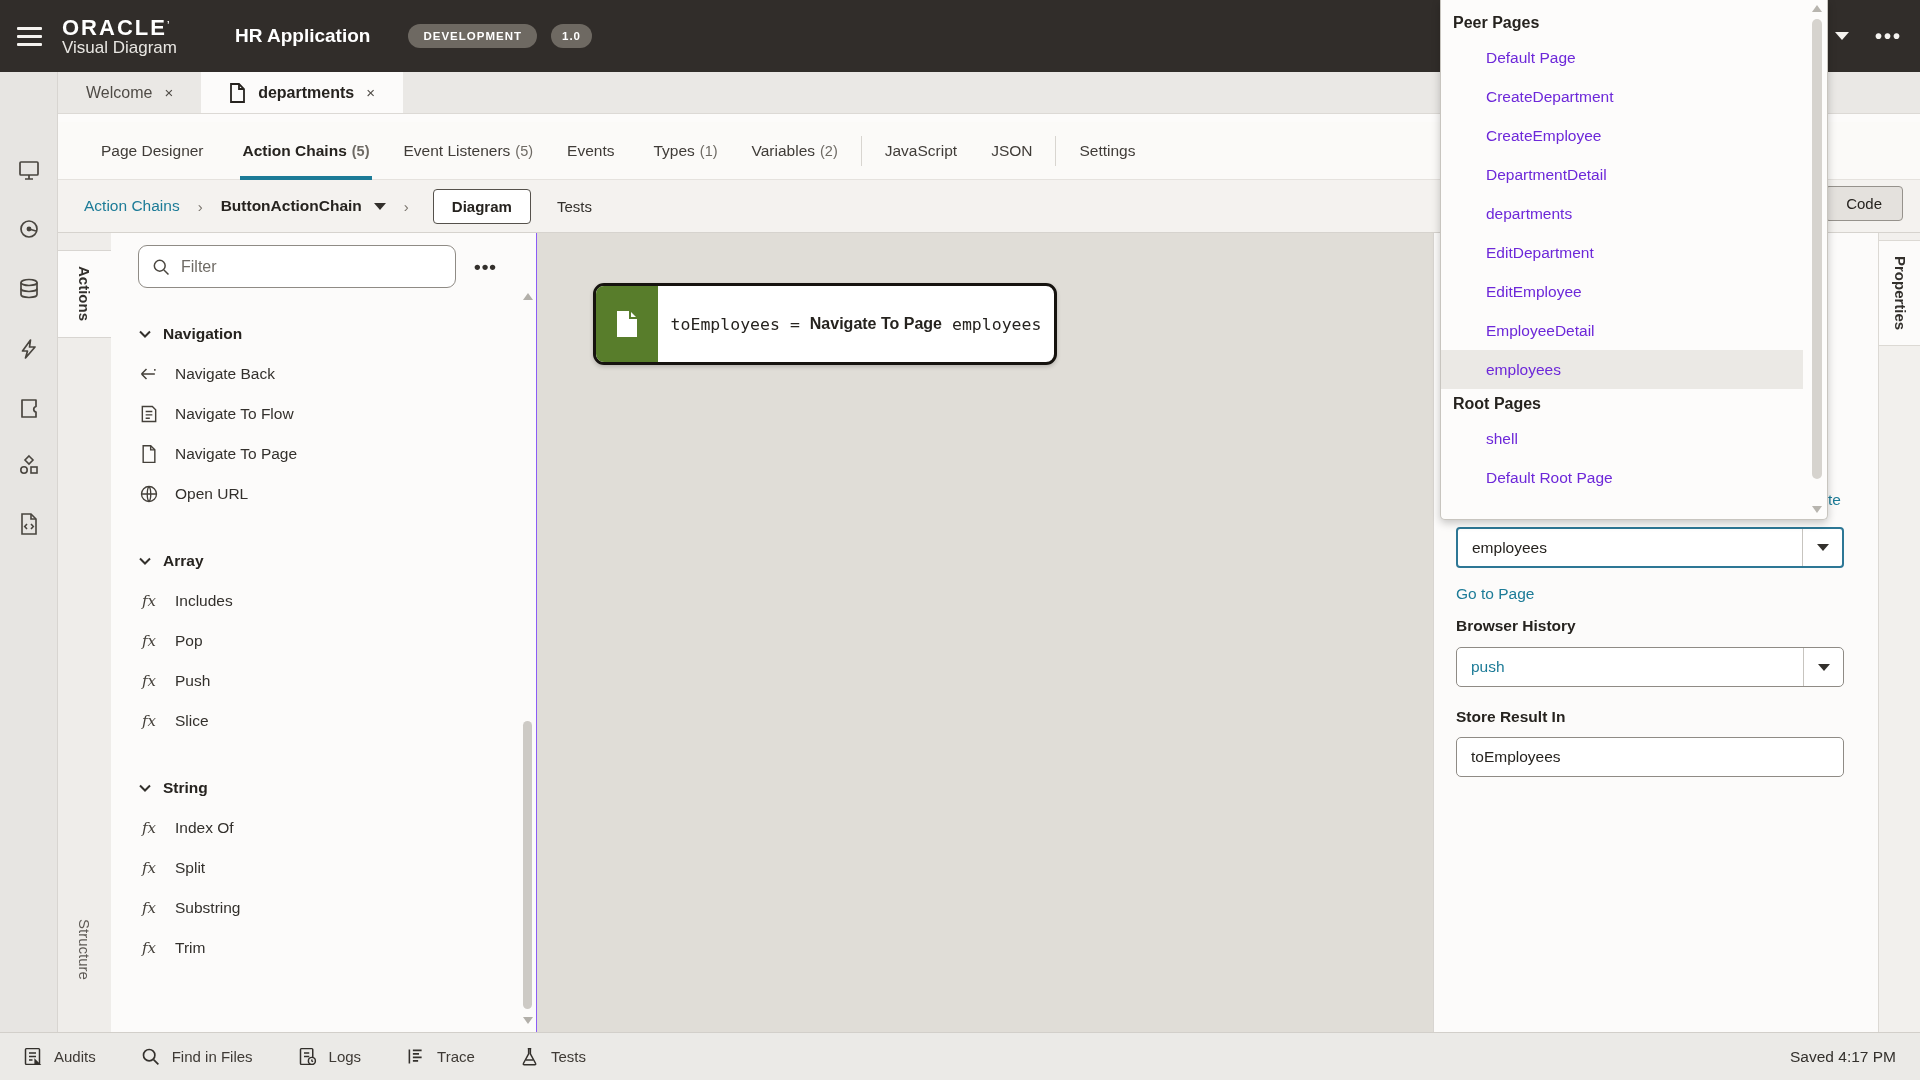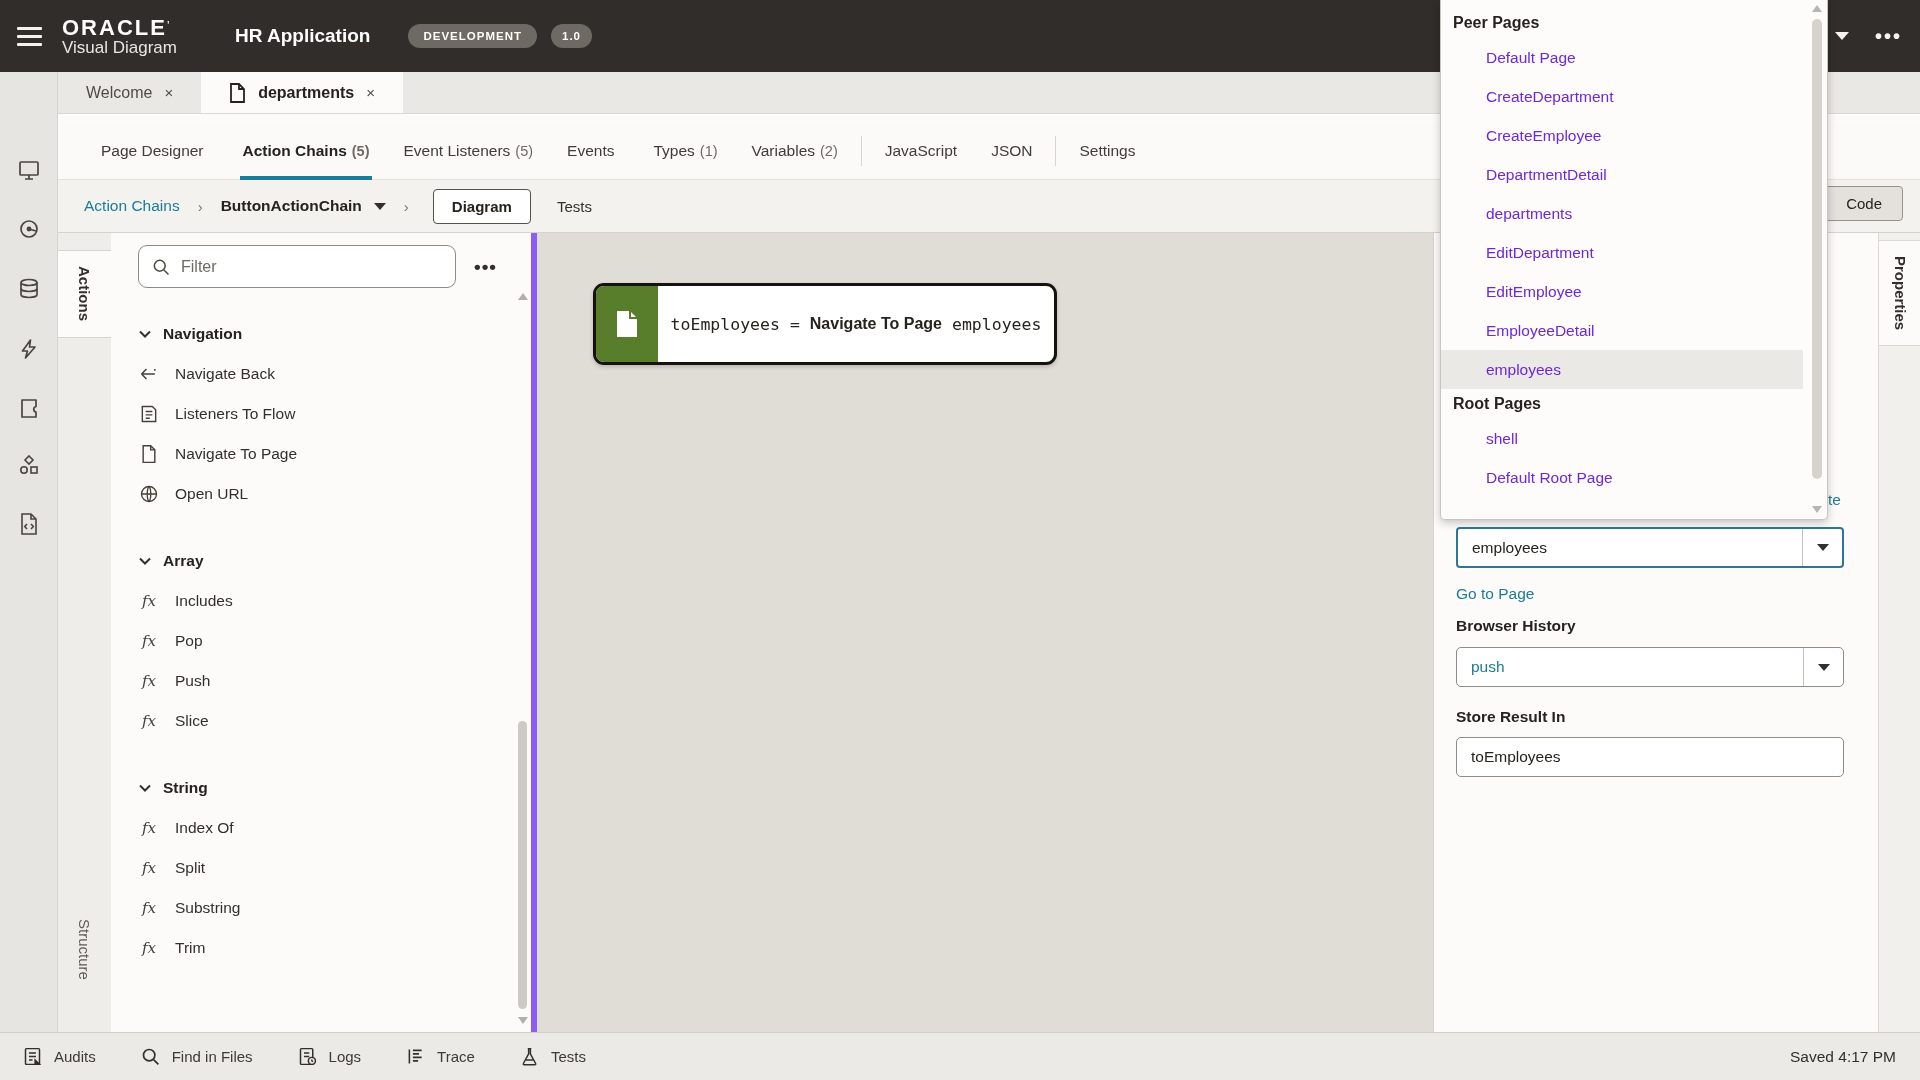--- a/index.html
+++ b/index.html
@@ -76,21 +76,21 @@
   .rail-ico svg { width:24px; height:24px; }
 
   .strip { position:absolute; left:58px; top:0; width:53px; height:799px; background:#efedea; }
   .vtab { position:absolute; left:0; width:53px; display:flex; align-items:center;
     justify-content:center; writing-mode:vertical-rl; font-size:15px; cursor:pointer; }
   .vtab.actions { top:17px; height:88px; background:#fcfbfa; font-weight:bold;
     color:#33302c; border-top:1px solid #d8d5d1; border-bottom:1px solid #d8d5d1; }
   .vtab.structure { top:672px; height:88px; color:#5d5954; }
 
   .left-panel { position:absolute; left:111px; top:0; width:426px; height:799px;
-    background:#fcfbfa; border-right:6px solid #8b5cf6; }
+    background:#fcfbfa; border-right:1px solid #8b5cf6; }
   .filter-row { display:flex; align-items:center; padding:12px 14px 0 27px; gap:18px; }
   .filter-box { flex:0 0 318px; height:43px; border:1px solid #8f8b85; border-radius:9px;
     background:#fff; display:flex; align-items:center; padding:0 12px; gap:10px; cursor:text; }
   .filter-box svg { width:20px; height:20px; color:#4a463f; flex:none; }
   .filter-ph { color:#6f6b65; font-size:16px; }
   .panel-dots { color:#33302c; font-size:19px; font-weight:bold; letter-spacing:1px; cursor:pointer; }
 
   .list { padding:26px 0 0 27px; }
   .sec-head { display:flex; align-items:center; gap:11px; height:40px; cursor:pointer; }
   .sec-head svg { width:14px; height:14px; color:#33302c; }
@@ -339,21 +339,21 @@
             </span>
           <span class="lbl">Navigate Back</span>
         </div>
         <div class="item">
           <span class="ico">
               <svg viewBox="0 0 24 24" fill="none" stroke="currentColor" stroke-width="1.7">
                 <path d="M4 3h12l4 4v14H4z"></path>
                 <path d="M8 9h8M8 13h8M8 17h5"></path>
               </svg>
             </span>
-          <span class="lbl">Listeners To Flow</span>
+          <span class="lbl">Navigate To Flow</span>
         </div>
         <div class="item">
           <span class="ico">
               <svg viewBox="0 0 24 24" fill="none" stroke="currentColor" stroke-width="1.7">
                 <path d="M5 2h9l5 5v15H5z"></path>
                 <path d="M14 2v5h5"></path>
               </svg>
             </span>
           <span class="lbl">Navigate To Page</span>
         </div>

